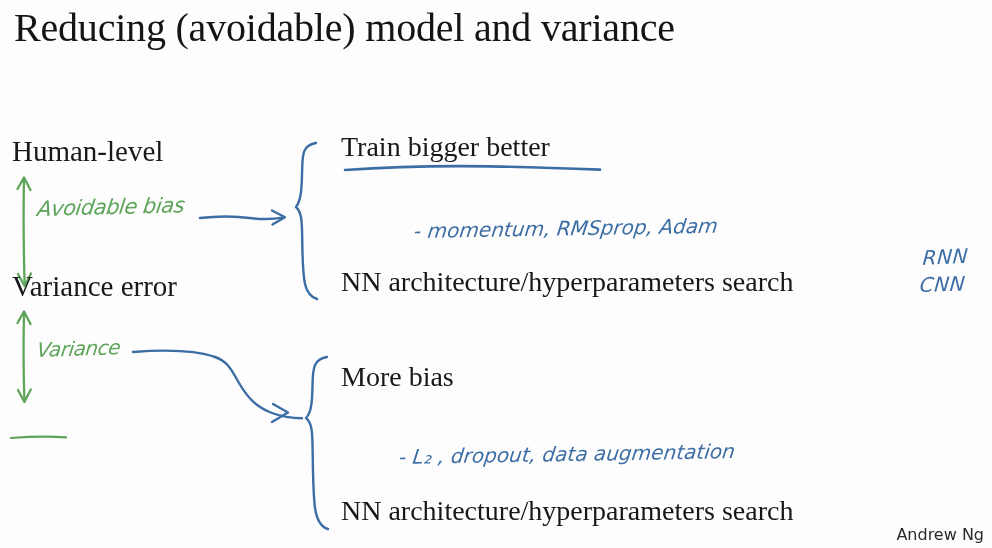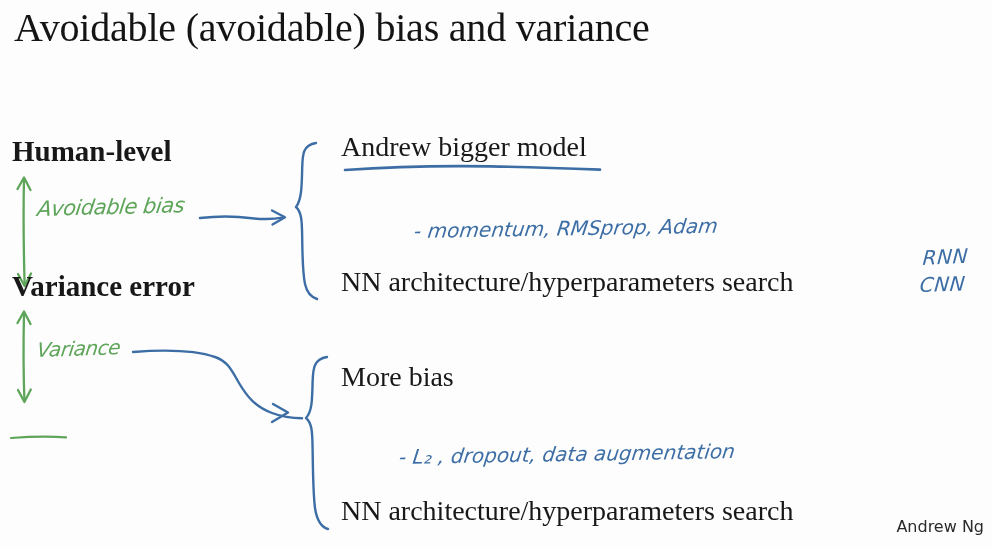--- a/index.html
+++ b/index.html
@@ -24,21 +24,20 @@
   #title {
     left: 14px;
     top: 8px;
     font-size: 40px;
     letter-spacing: -0.2px;
     color: #141414;
   }
   .level {
     font-size: 29px;
     color: #181818;
-    font-weight: bold;
   }
   #human-level   { left: 12px; top: 137px; }
   #training-error{ left: 12px; top: 272px; }
   #dev-error     { left: 12px; top: 404px; }
 
   .bullet {
     font-size: 28px;
     color: #181818;
   }
   #b-bigger   { left: 341px; top: 133px; }
@@ -97,21 +96,21 @@
     left: 919px; top: 275px;
     font-size: 20px;
     transform: skewX(-7deg) rotate(-2deg);
     transform-origin: left bottom;
     letter-spacing: 0.5px;
   }
 
   #footer {
     position: absolute;
     right: 8px;
-    bottom: 12px;
+    bottom: 4px;
     font-family: "DejaVu Sans", sans-serif;
     font-size: 16px;
     color: #2a2a2a;
     white-space: nowrap;
     margin-top: 45px;
   }
 
   svg.ink {
     position: absolute;
     left: 0;
@@ -169,29 +168,29 @@
              C312.2,400 312,412 306,418
              C312,423 312.4,432 312.6,449
              C313,470 313,493 315,508
              C317,521 321,527 328,529" stroke="#3c6ea5" stroke-width="2.4" fill="none" stroke-linecap="round" stroke-linejoin="round"></path>
 
     <path d="M345,170
              C390,166.8 440,165.6 490,166.4
              C530,167 570,168.4 600,169.6" stroke="#3c6ea5" stroke-width="2.6" fill="none" stroke-linecap="round"></path>
   </svg>
 
-  <div class="txt" id="title">Avoidable (avoidable) bias and variance</div>
+  <div class="txt" id="title">Reducing (avoidable) model and variance</div>
 
   <div class="txt level" id="human-level">Human-level</div>
   <div class="txt level" id="training-error">Variance error</div>
 
   <div class="hand hand-green" id="hw-avoidable">Avoidable bias</div>
   <div class="hand hand-green" id="hw-variance">Variance</div>
 
-  <div class="txt bullet" id="b-bigger">Andrew bigger model</div>
+  <div class="txt bullet" id="b-bigger">Train bigger better</div>
   <div class="txt bullet" id="b-nnarch1">NN architecture/hyperparameters search</div>
 
   <div class="hand hand-blue" id="hw-optim">- momentum, RMSprop, Adam</div>
   <div class="hand hand-blue" id="hw-rnn">RNN</div>
   <div class="hand hand-blue" id="hw-cnn">CNN</div>
 
   <div class="txt bullet" id="b-moredata">More bias</div>
   <div class="txt bullet" id="b-nnarch2">NN architecture/hyperparameters search</div>
 
   <div class="hand hand-blue" id="hw-reg">- L₂ , dropout, data augmentation</div>

